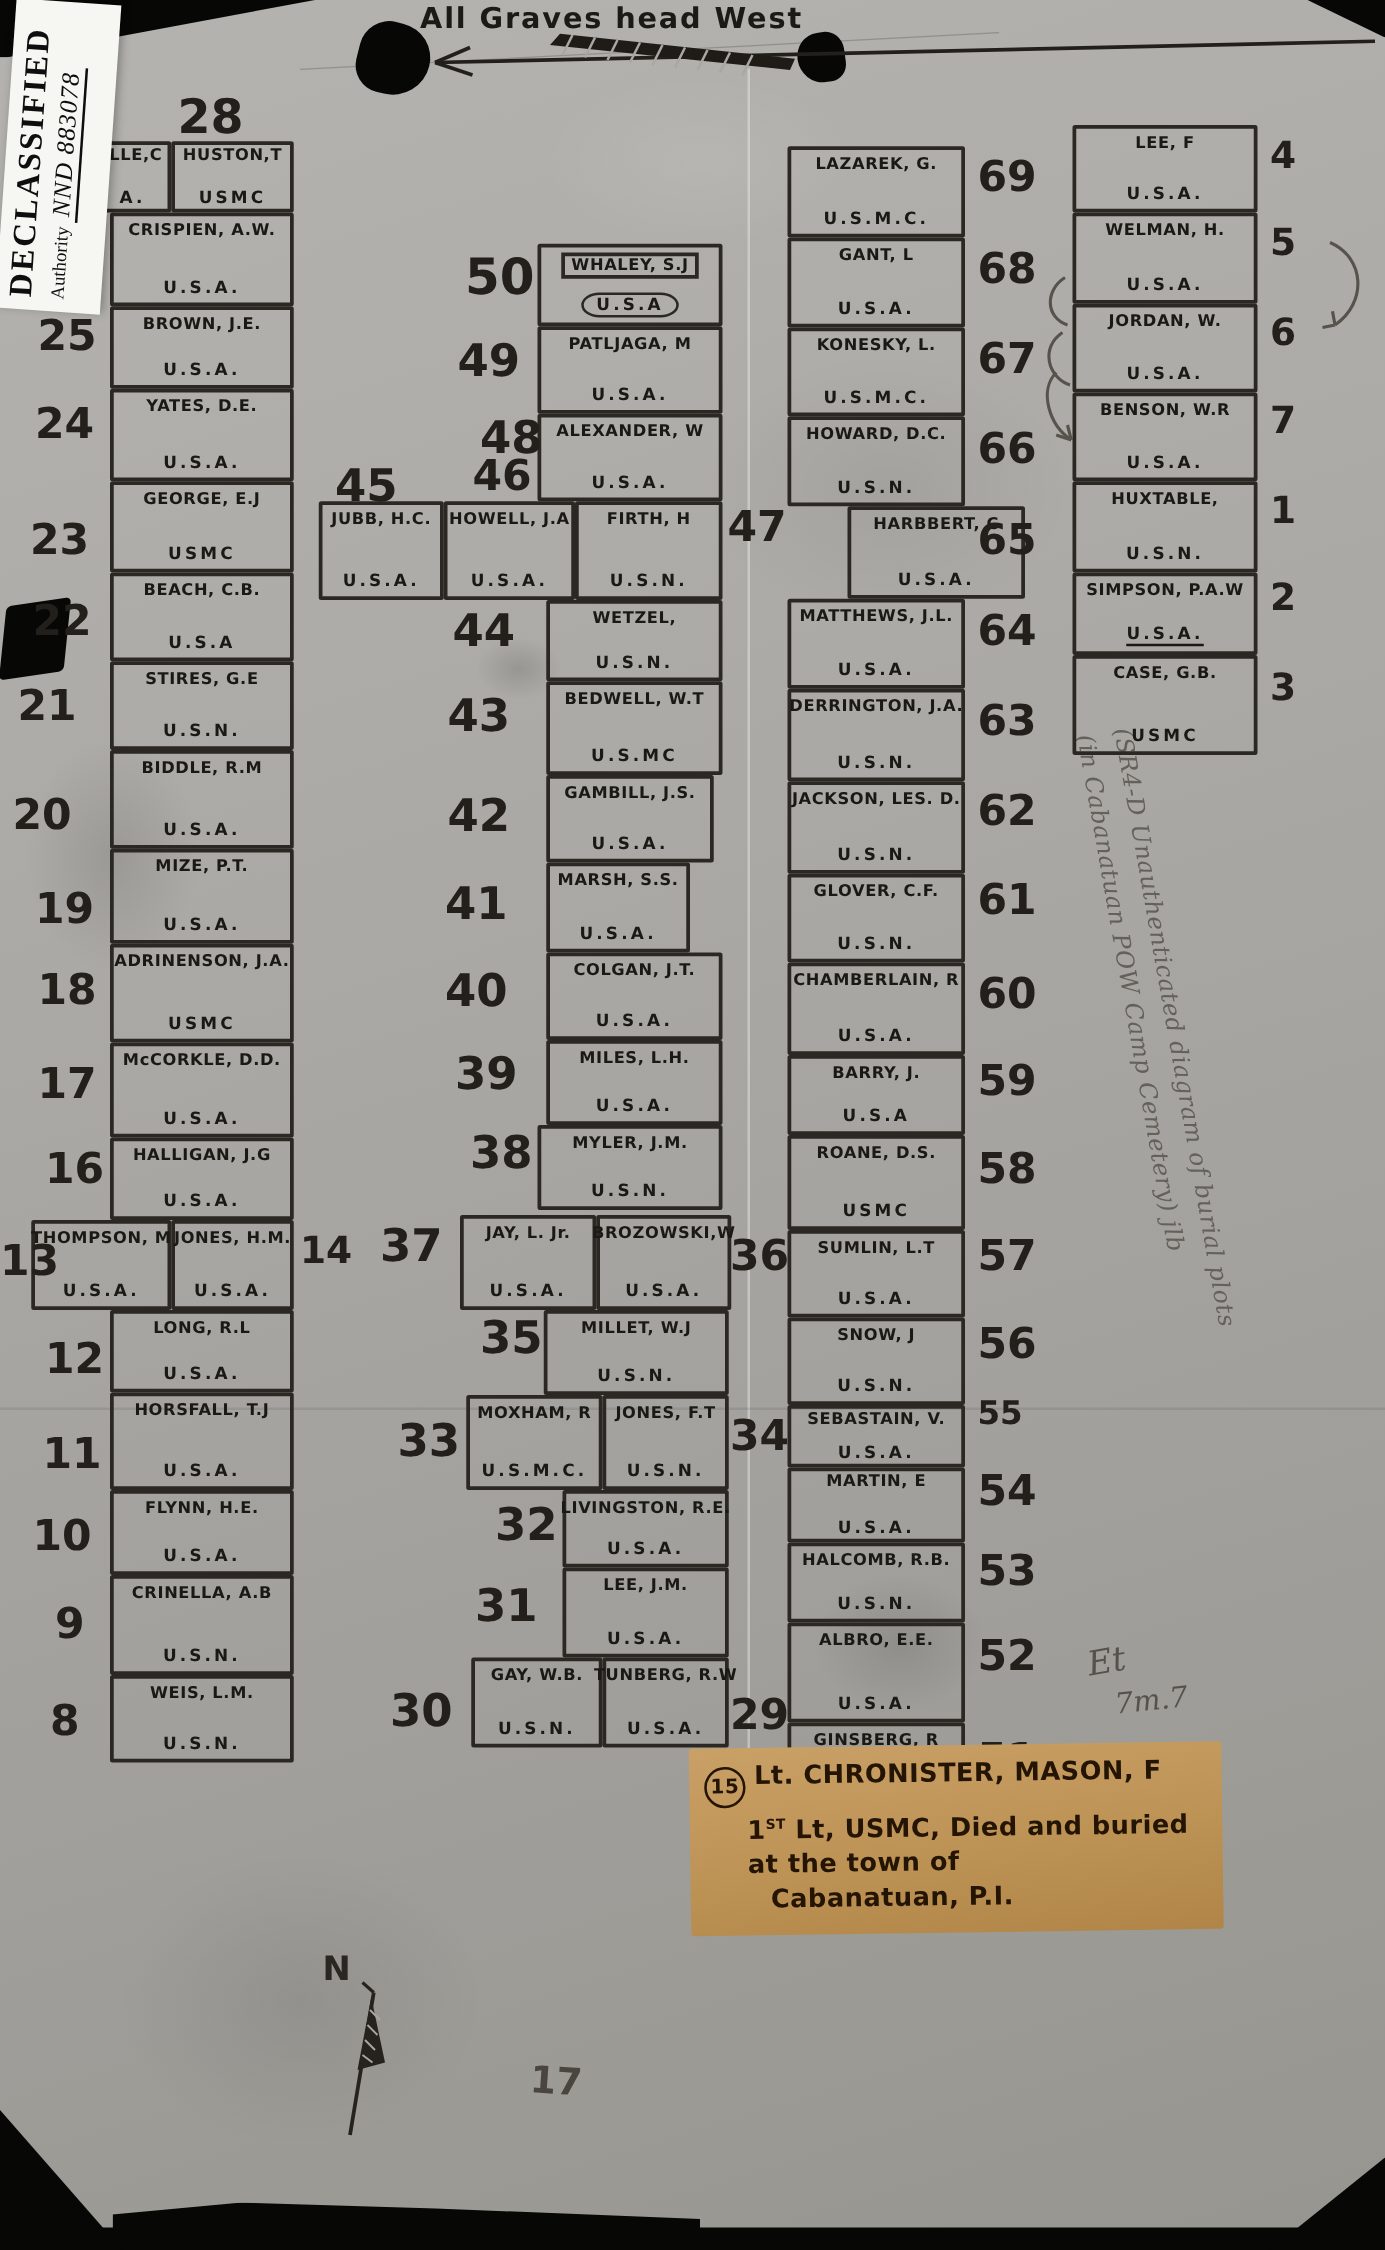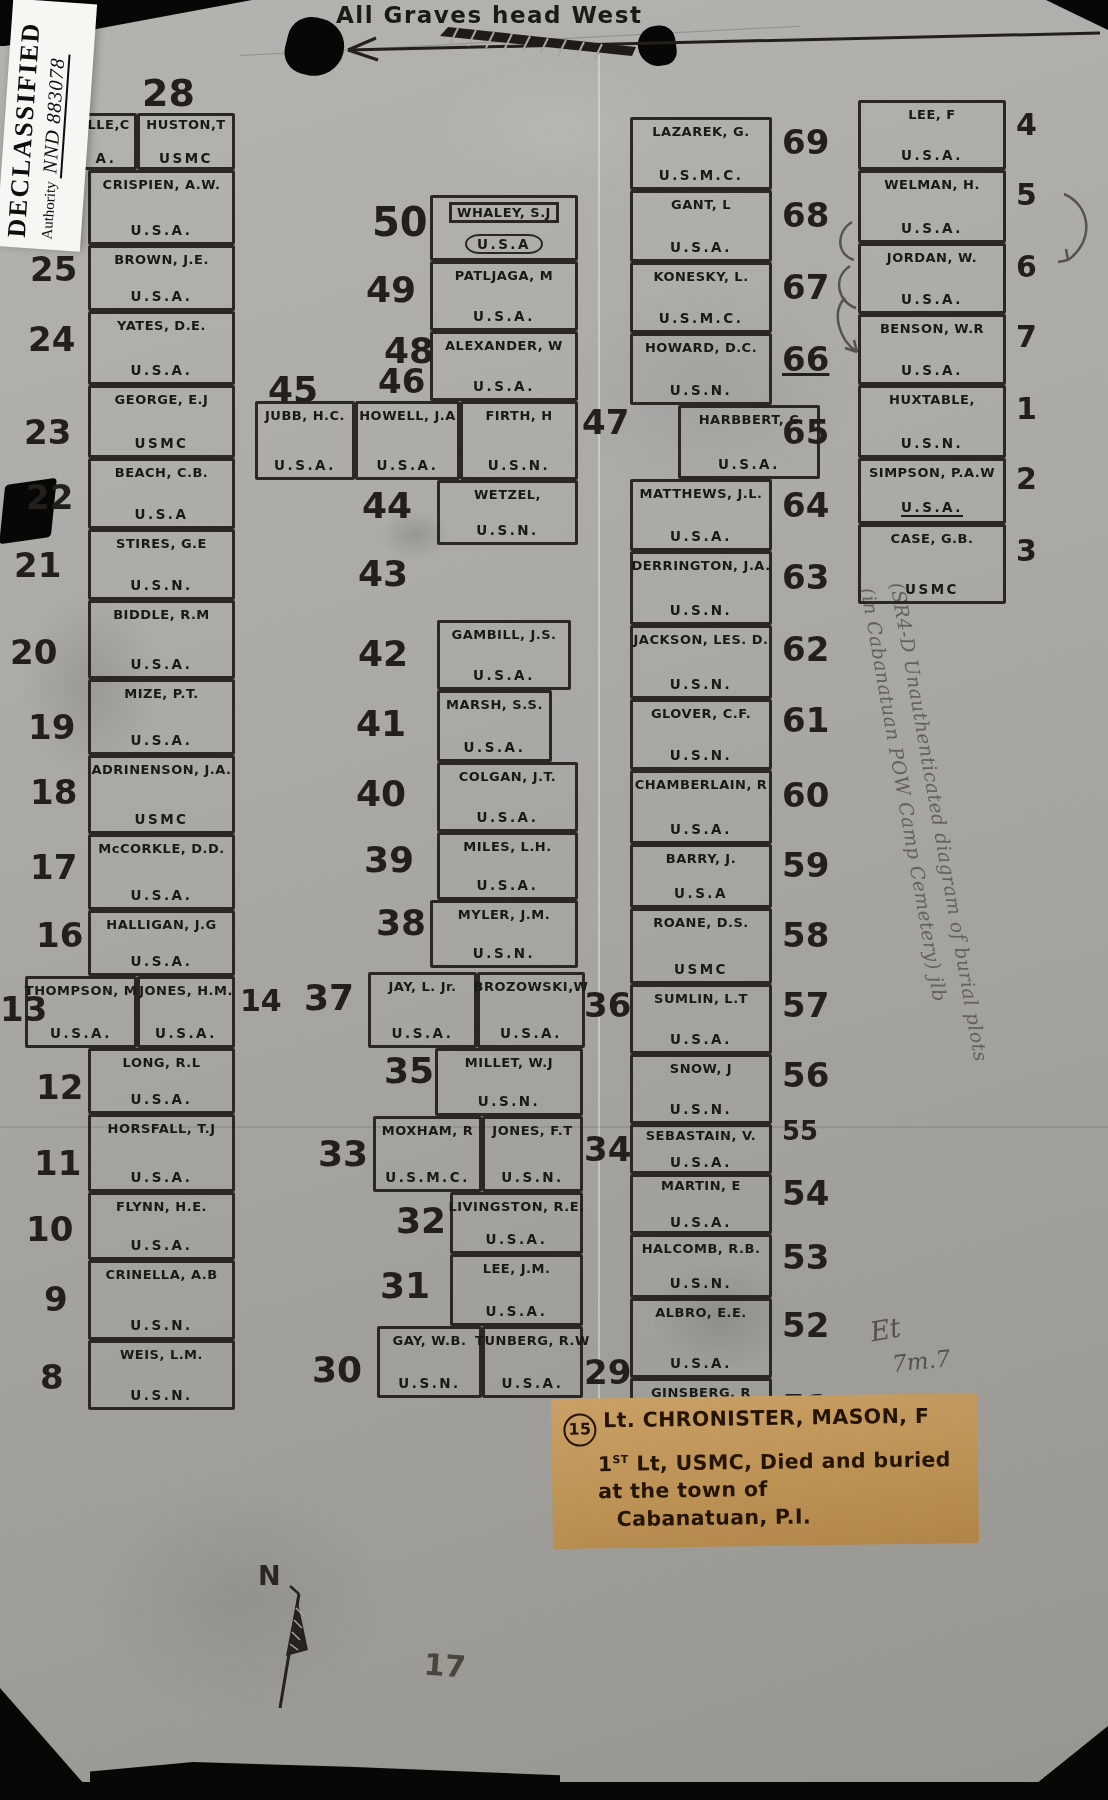--- a/index.html
+++ b/index.html
@@ -250,20 +250,24 @@
       <div class="gname">ALEXANDER, W</div>
       <div class="gbranch">U.S.A.</div>
     </div>
     <div class="gnum" style="left: 384px; top: 333px; font-size: 36px;">48</div>
     <div class="gnum" style="left: 378px; top: 364px; font-size: 34px;">46</div>
     <div class="gbox" style="left: 437px; top: 480px; width: 141px; height: 65px;">
       <div class="gname">WETZEL,</div>
       <div class="gbranch">U.S.N.</div>
     </div>
     <div class="gnum" style="left: 362px; top: 488px; font-size: 36px;">44</div>
+    <div class="gbox" style="left: 437px; top: 545px; width: 141px; height: 75px;">
+      <div class="gname">BEDWELL, W.T</div>
+      <div class="gbranch">U.S.MC</div>
+    </div>
     <div class="gnum" style="left: 358px; top: 556px; font-size: 36px;">43</div>
     <div class="gbox" style="left: 437px; top: 620px; width: 134px; height: 70px;">
       <div class="gname">GAMBILL, J.S.</div>
       <div class="gbranch">U.S.A.</div>
     </div>
     <div class="gnum" style="left: 358px; top: 636px; font-size: 36px;">42</div>
     <div class="gbox" style="left: 437px; top: 690px; width: 115px; height: 72px;">
       <div class="gname">MARSH, S.S.</div>
       <div class="gbranch">U.S.A.</div>
     </div>
@@ -354,21 +358,21 @@
     <div class="gnum" style="left: 782px; top: 198px; font-size: 34px;">68</div>
     <div class="gbox" style="left: 630px; top: 262px; width: 142px; height: 71px;">
       <div class="gname">KONESKY, L.</div>
       <div class="gbranch">U.S.M.C.</div>
     </div>
     <div class="gnum" style="left: 782px; top: 270px; font-size: 34px;">67</div>
     <div class="gbox" style="left: 630px; top: 333px; width: 142px; height: 72px;">
       <div class="gname">HOWARD, D.C.</div>
       <div class="gbranch">U.S.N.</div>
     </div>
-    <div class="gnum" style="left: 782px; top: 342px; font-size: 34px; text-decoration: underline;">66</div>
+    <div class="gnum" style="left: 782px; top: 342px; font-size: 34px;">66</div>
     <div class="gbox" style="left: 630px; top: 405px; width: 142px; height: 74px; margin-left: 48px;">
       <div class="gname">HARBBERT, C</div>
       <div class="gbranch">U.S.A.</div>
     </div>
     <div class="gnum" style="left: 782px; top: 415px; font-size: 34px;">65</div>
     <div class="gbox" style="left: 630px; top: 479px; width: 142px; height: 72px;">
       <div class="gname">MATTHEWS, J.L.</div>
       <div class="gbranch">U.S.A.</div>
     </div>
     <div class="gnum" style="left: 782px; top: 488px; font-size: 34px;">64</div>

